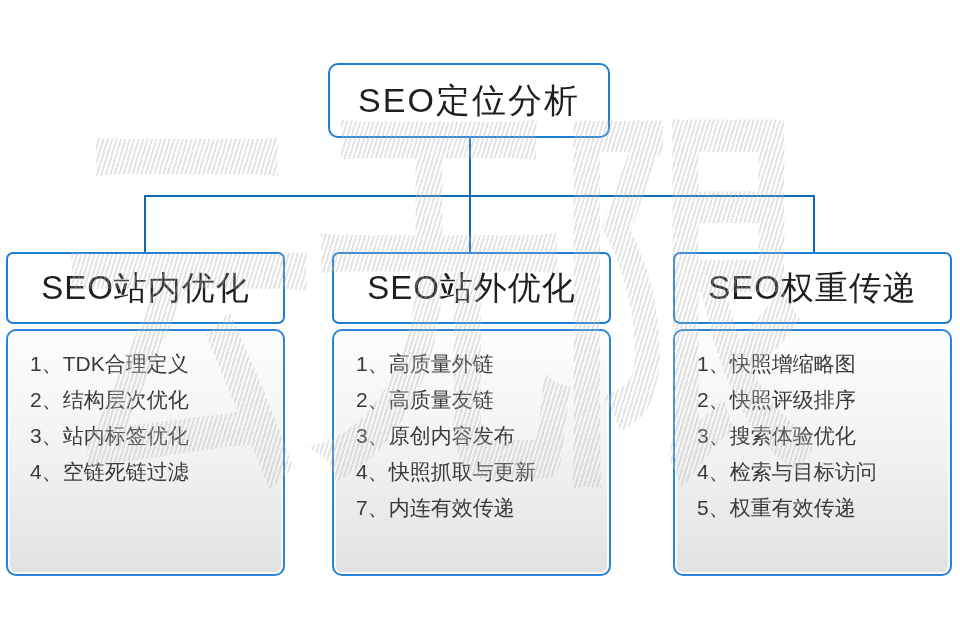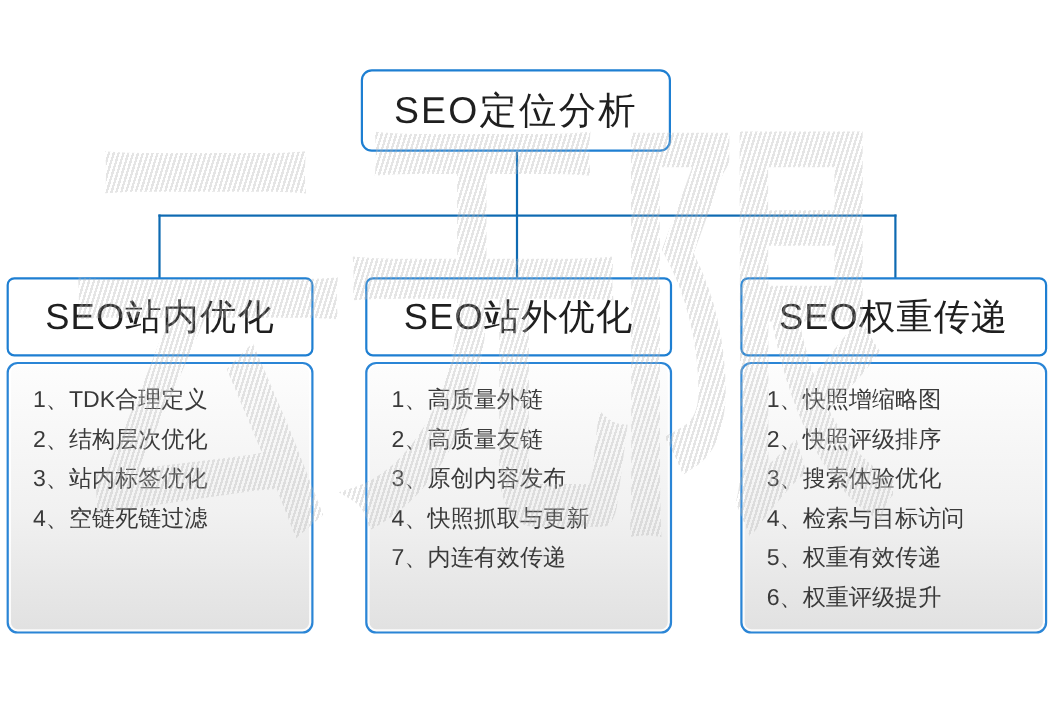--- a/index.html
+++ b/index.html
@@ -105,19 +105,18 @@
   <div class="column" id="col-2">
     <div class="branch-header">
       <span class="label">SEO权重传递</span>
     </div>
     <div class="branch-body">
       <div class="list-item">1、快照增缩略图</div>
       <div class="list-item">2、快照评级排序</div>
       <div class="list-item">3、搜索体验优化</div>
       <div class="list-item">4、检索与目标访问</div>
       <div class="list-item">5、权重有效传递</div>
-      <div class="list-item">6、权重评级提升</div>
     </div>
   </div>
 
   <div class="watermark">云无限</div>
 
 </div>
 
 </body></html>

